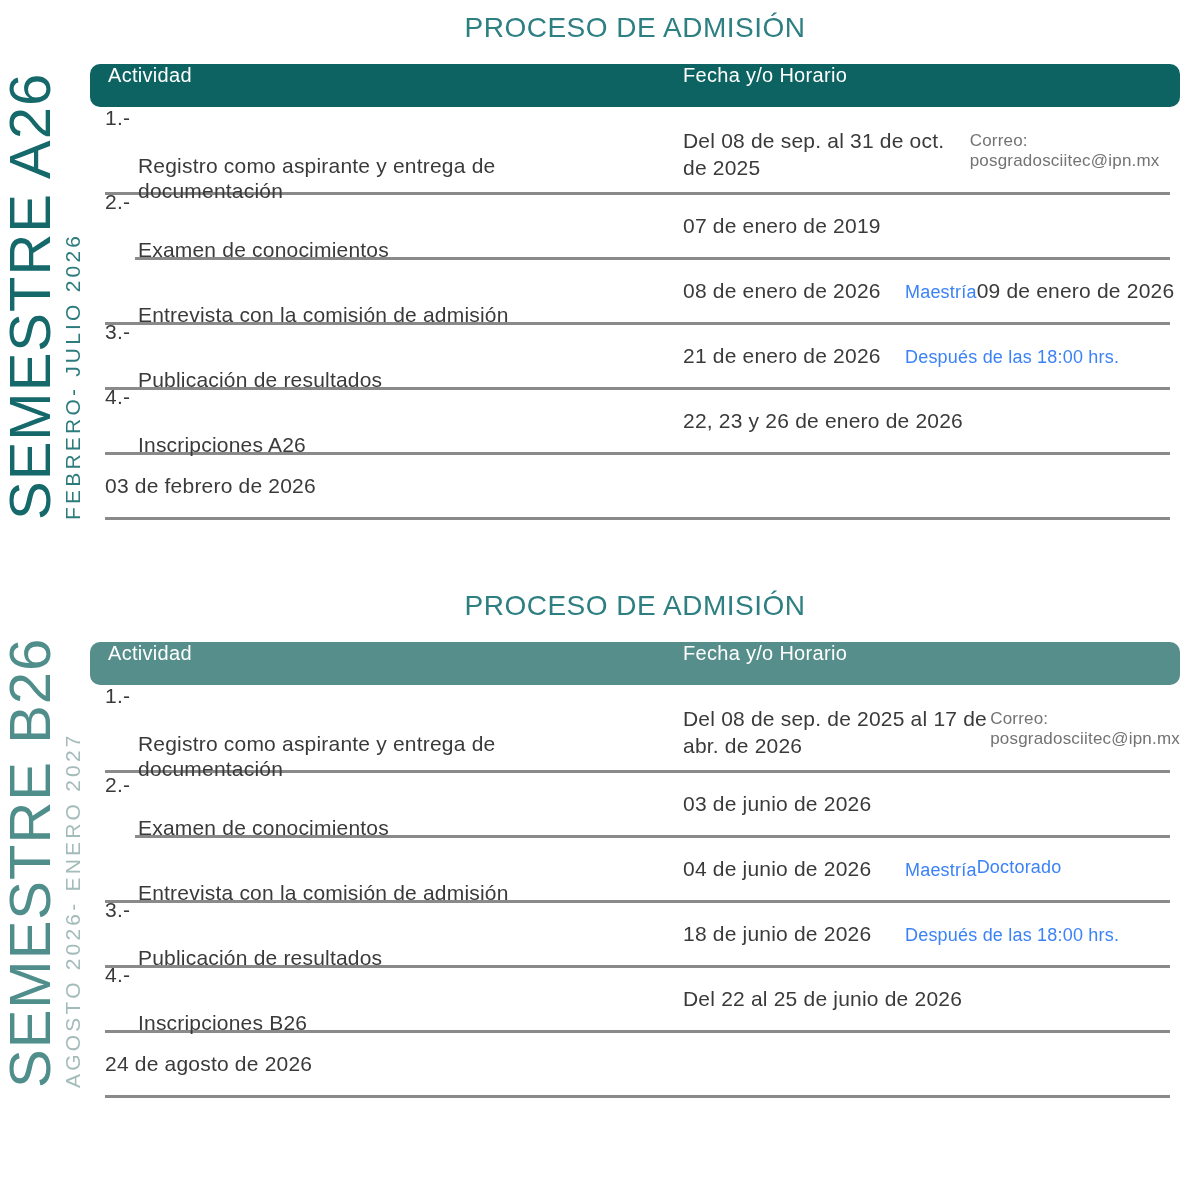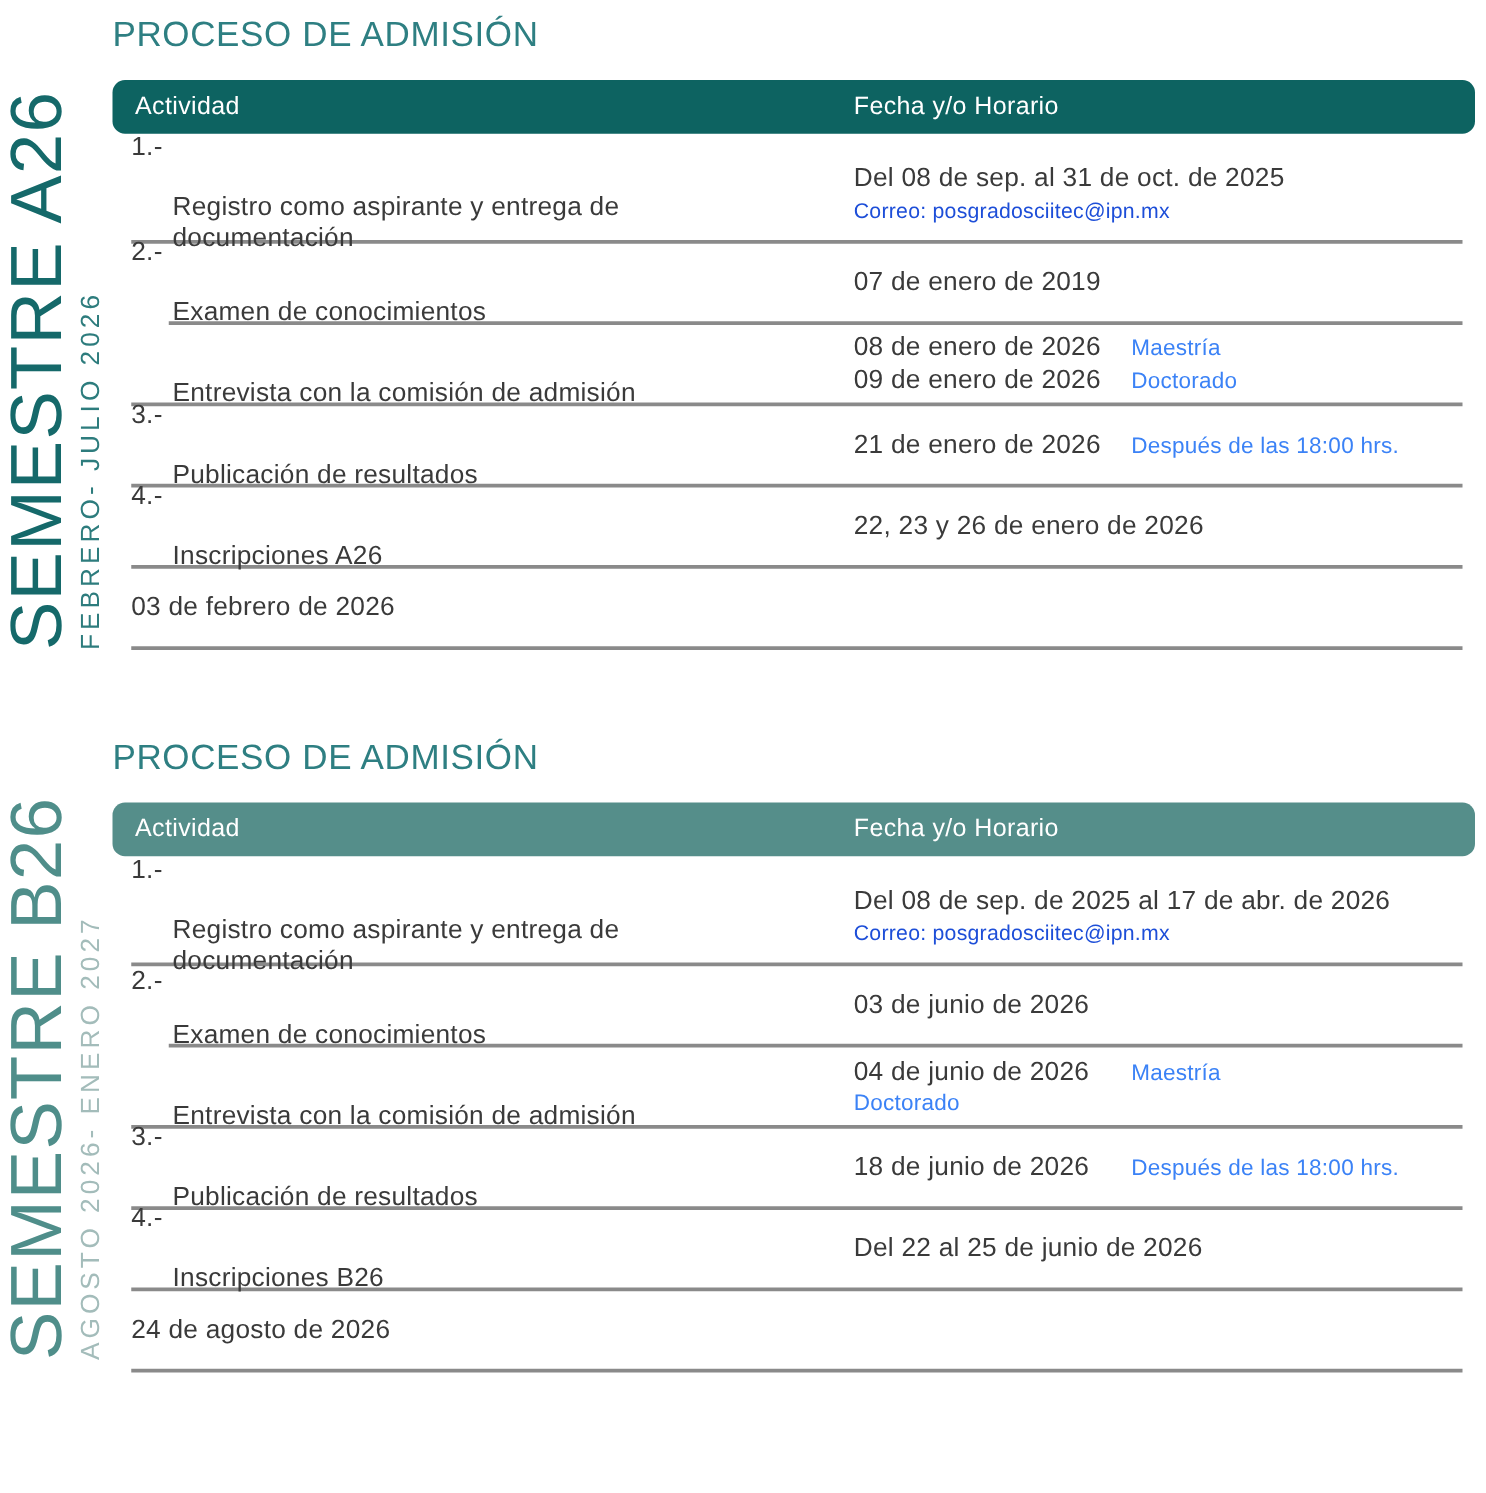--- a/index.html
+++ b/index.html
@@ -5,33 +5,34 @@
   html,body{margin:0;padding:0;}
   body{
     width:1189px;height:1194px;
     background:#ffffff;
     font-family:"Liberation Sans", sans-serif;
     position:relative;
     overflow:hidden;
   }
   .table-area{margin-left:90px;width:1090px;}
   .proc-title{
+    text-align:center;
     font-size:28px;
     font-weight:300;
     letter-spacing:0.5px;
     line-height:32px;
   }
   .proc-title.first{padding-top:12px;}
   .proc-title.second{padding-top:70px;}
   .header-bar{
     margin-top:20px;
     height:43px;
     border-radius:10px;
     display:flex;
-    align-items:center;
+    align-items:flex-start;
     color:#ffffff;
     font-size:20px;
     letter-spacing:0.3px;
   }
   .h-activity{padding-left:18px;width:575px;box-sizing:content-box;}
   .h-date{flex:1;}
   .row{
     display:flex;
     align-items:center;
     height:62px;
@@ -45,38 +46,38 @@
     display:flex;
     font-size:21px;
     color:#3a3a3a;
     font-weight:500;
     letter-spacing:0.2px;
     line-height:1.15;
   }
   .num{width:33px;flex:none;}
   .num.offset{position:relative;top:5px;}
   .act-text{max-width:430px;margin-top:48px;}
-  .cell-date{display:flex;flex-direction:column;justify-content:center;}
+  .cell-date{display:flex;flex-direction:row;justify-content:center;}
   .date-line{display:flex;align-items:baseline;line-height:1.25;}
   .date-text{
     min-width:222px;
     font-size:21px;
     color:#3a3a3a;
     font-weight:500;
     letter-spacing:0.2px;
   }
   .date-label{
     font-size:18px;
     color:#3b82f6;
     font-weight:400;
     letter-spacing:0.2px;
   }
   .date-sub{
     font-size:17px;
-    color:#1d4ed8;
+    color:#737373;
     font-weight:400;
     margin-top:3px;
     letter-spacing:0.2px;
   }
   .side-title{
     position:absolute;
     left:6px;
     transform:rotate(-90deg);
     transform-origin:0 0;
     white-space:nowrap;

